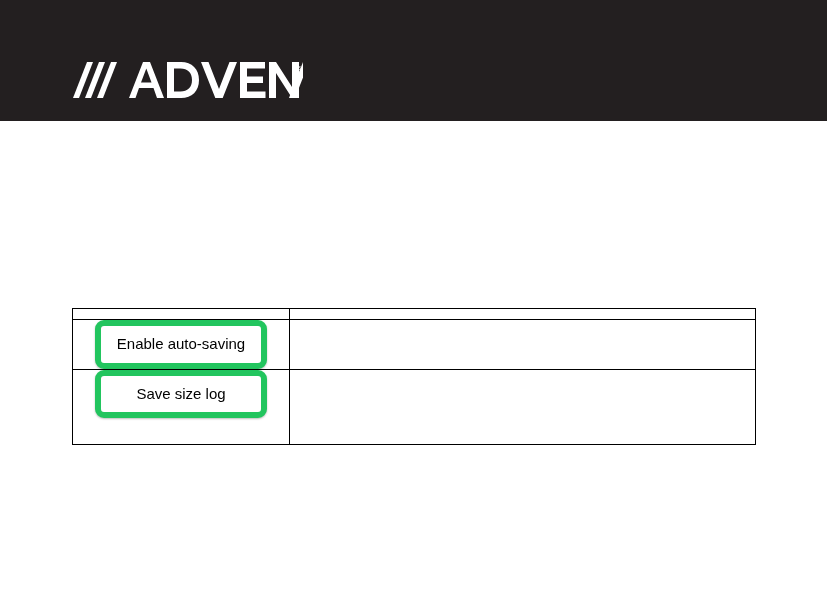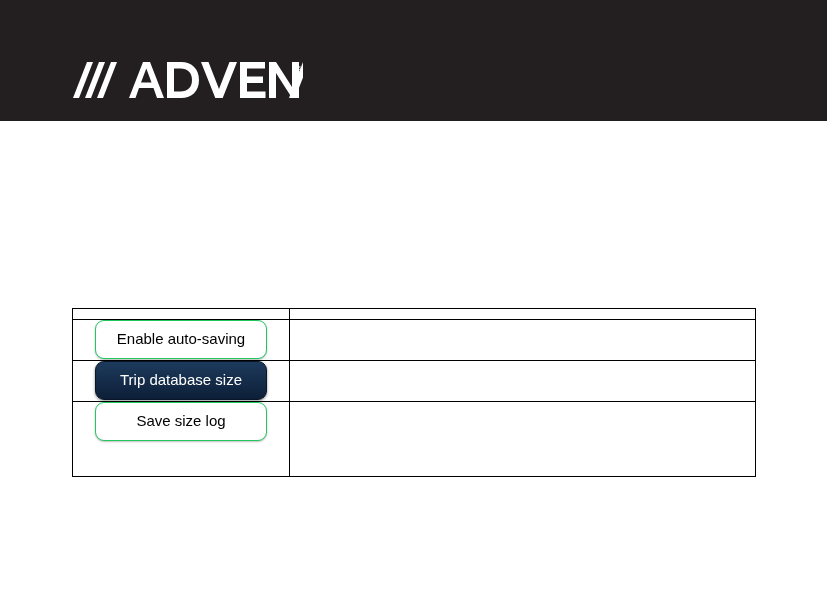--- a/index.html
+++ b/index.html
@@ -95,21 +95,21 @@
   
   .btn {
     display: inline-block;
     box-sizing: border-box;
     min-width: 172px;
     padding: 10px 14px;
     font-size: 15px;
     line-height: 1.1;
     text-align: center;
     border-radius: 9px;
-    border: 1px solid #22c55e;
+    border: 6px solid #22c55e;
     background: #ffffff;
     color: #000000;
     box-shadow: 0 1px 2px rgba(0,0,0,0.25);
     white-space: nowrap;
     cursor: pointer;
   }
   .btn.primary {
     background: linear-gradient(#1d3a5c, #0d1f38);
     border: 1px solid #0a1627;
     color: #ffffff;
@@ -159,26 +159,20 @@
           <th class="head-cell"></th>
         </tr>
       </thead>
       <tbody>
         <tr class="row-1">
           <td class="cell-control">
             <button class="btn">Enable auto-saving</button>
           </td>
           <td class="cell-desc"></td>
         </tr>
-        <tr class="row-2">
-          <td class="cell-control">
-            <button class="btn primary">Trip database size</button>
-          </td>
-          <td class="cell-desc"></td>
-        </tr>
         <tr class="row-3">
           <td class="cell-control">
             <button class="btn">Save size log</button>
           </td>
           <td class="cell-desc"></td>
         </tr>
       </tbody>
     </table>
 
   </div>

